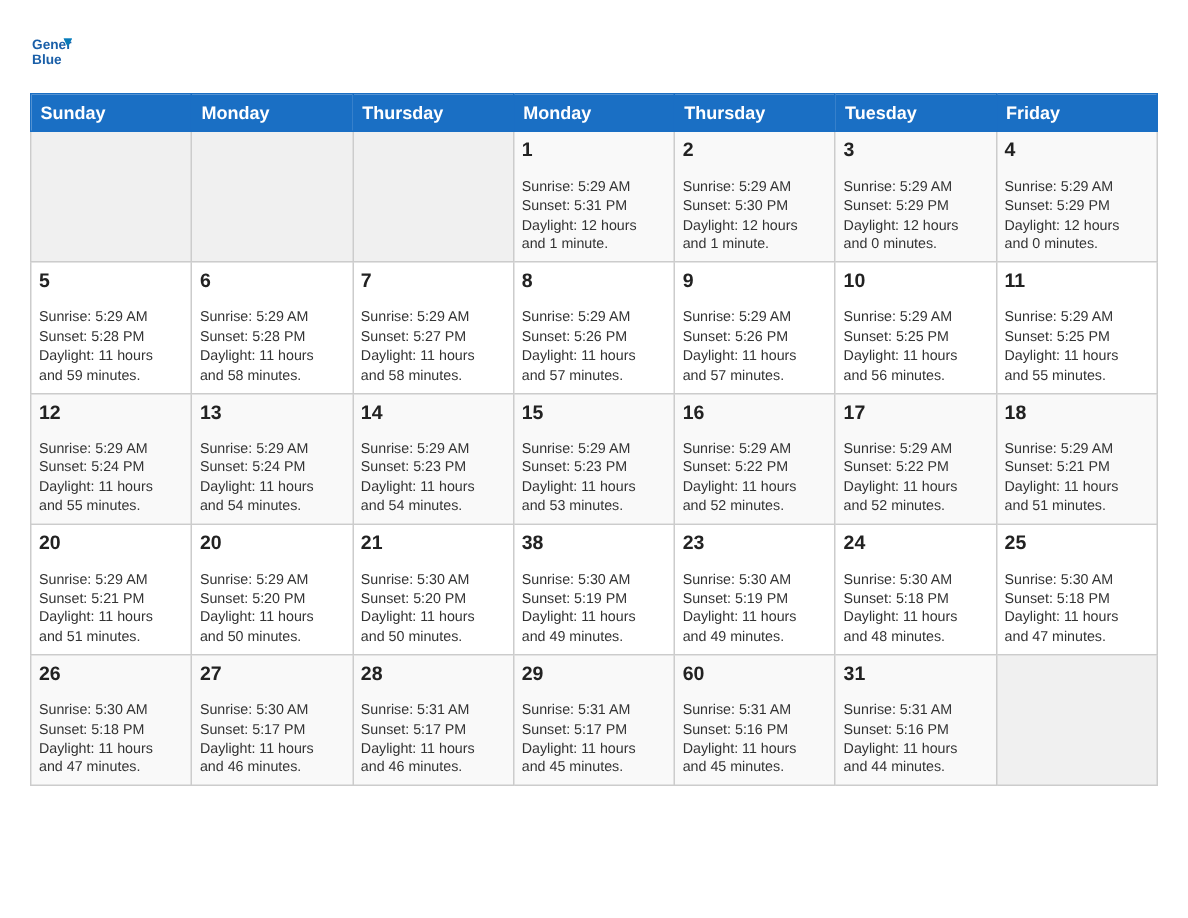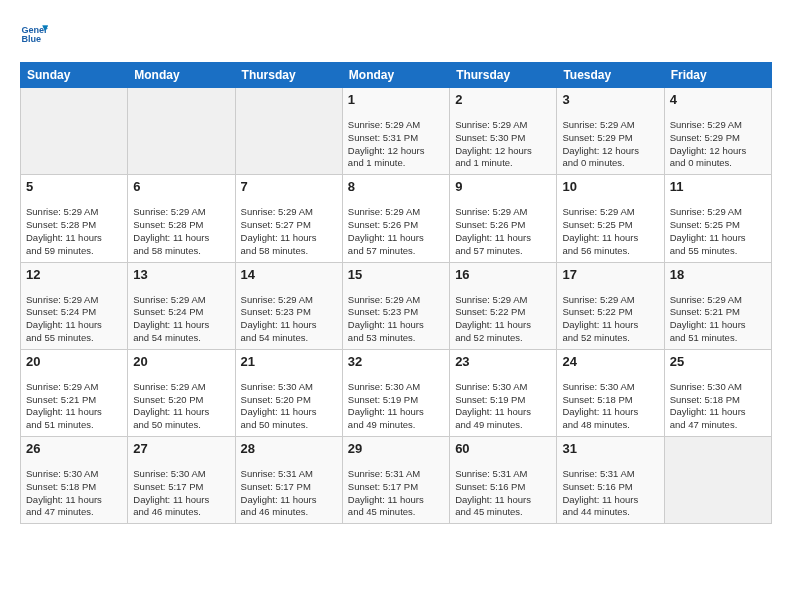--- a/index.html
+++ b/index.html
@@ -279,21 +279,21 @@
 and 50 minutes.</div>
           </td>
           <td>
             <span class="day-num">21</span>
             <div class="day-info" style="white-space: pre-line;">Sunrise: 5:30 AM
 Sunset: 5:20 PM
 Daylight: 11 hours
 and 50 minutes.</div>
           </td>
           <td>
-            <span class="day-num">32</span>
+            <span class="day-num">38</span>
             <div class="day-info" style="white-space: pre-line;">Sunrise: 5:30 AM
 Sunset: 5:19 PM
 Daylight: 11 hours
 and 49 minutes.</div>
           </td>
           <td>
             <span class="day-num">23</span>
             <div class="day-info" style="white-space: pre-line;">Sunrise: 5:30 AM
 Sunset: 5:19 PM
 Daylight: 11 hours

